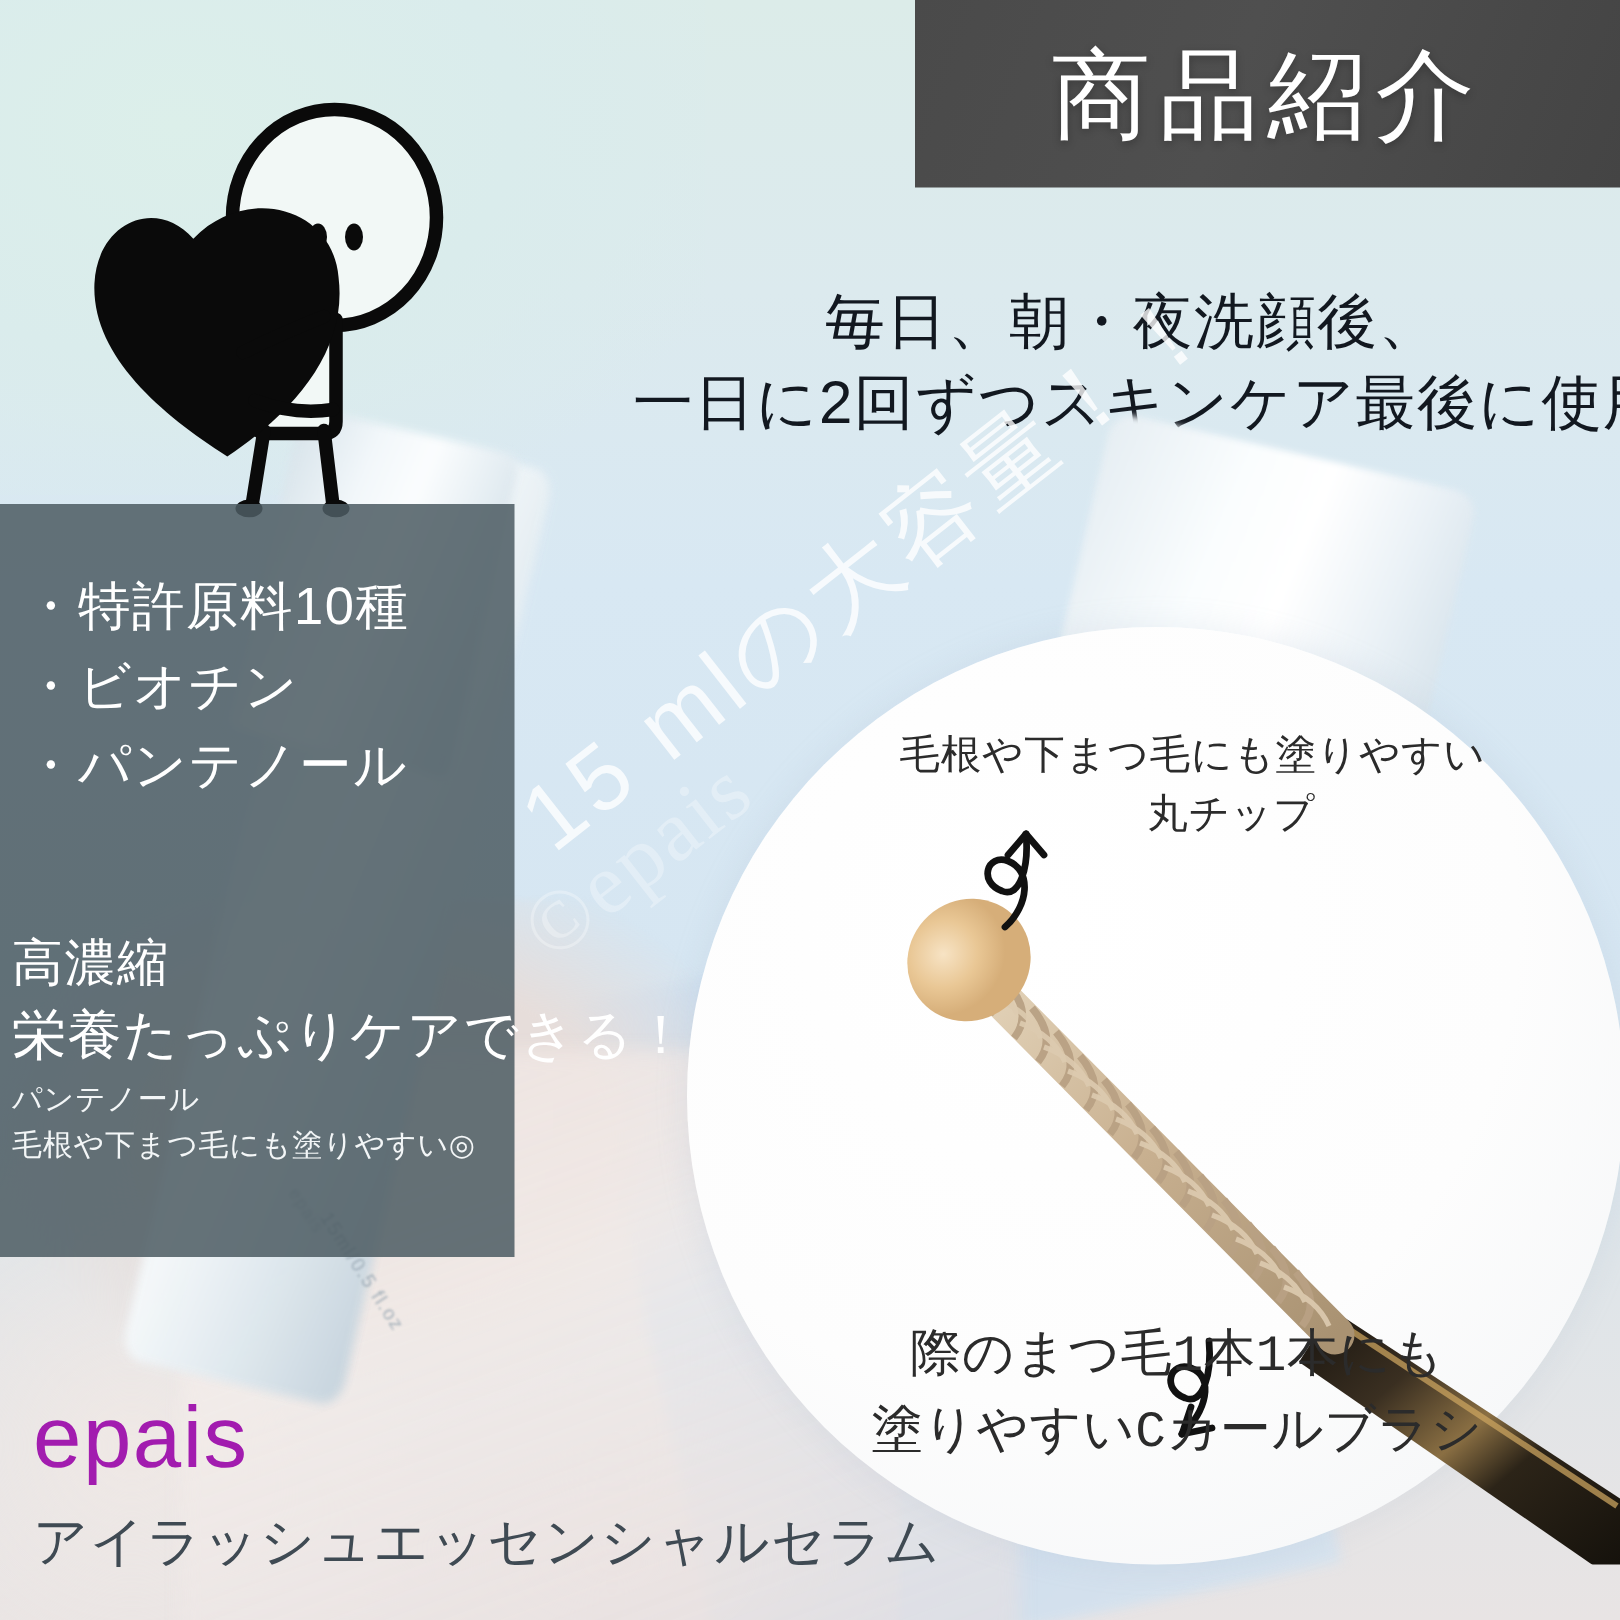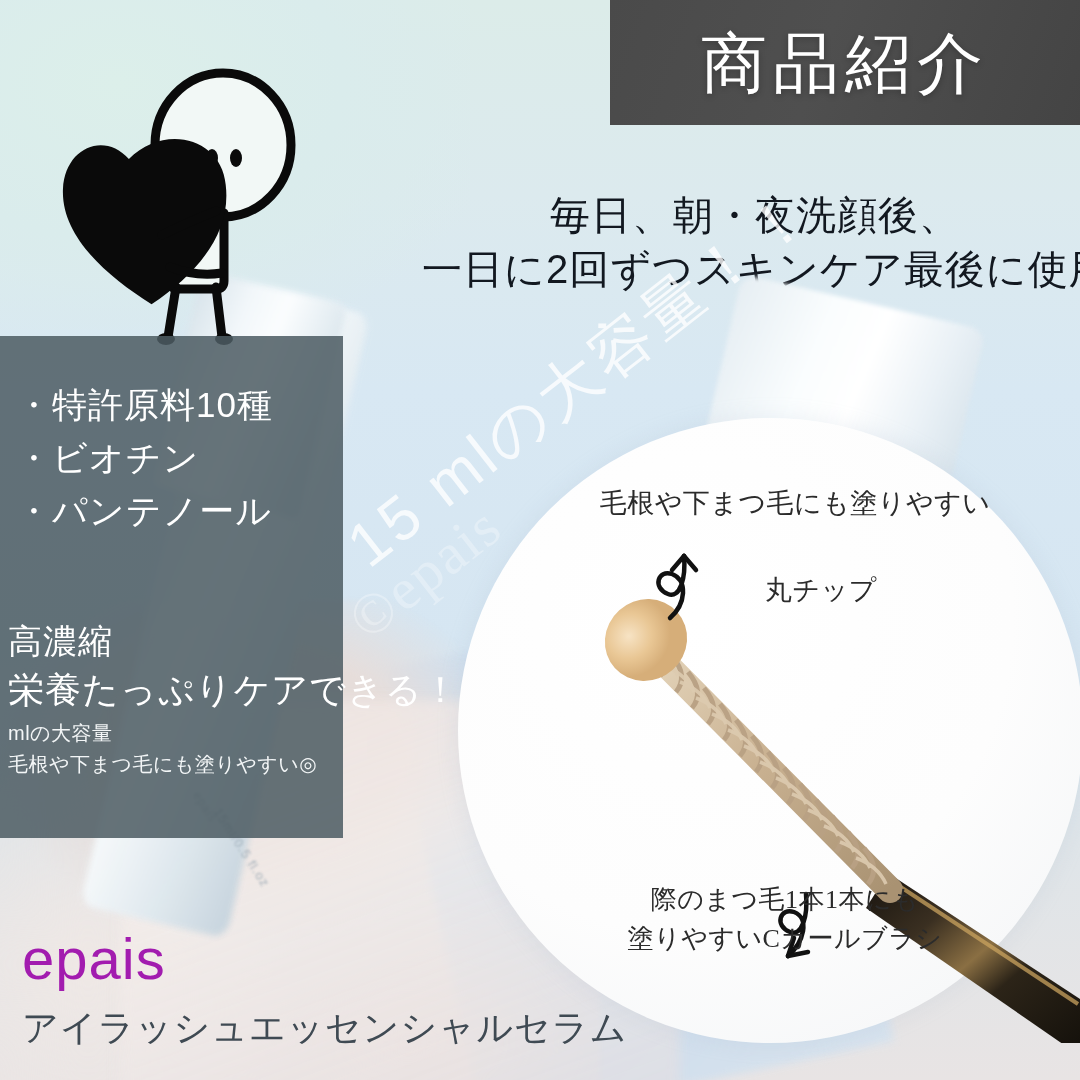--- a/index.html
+++ b/index.html
@@ -139,25 +139,25 @@
     background:linear-gradient(100deg,#e6eef3 0%,#fafdfe 35%,#ffffff 55%,#eaf1f6 80%,#d8e4ec 100%);
     border-radius:16px;filter:blur(2px);
   }
 
   
   .ann-top{
     position:absolute;left:560px;top:484px;width:470px;text-align:center;
     color:#2b2b2b;font-size:27px;line-height:1.45;letter-spacing:.5px;
     font-family:"Liberation Sans","DejaVu Sans",sans-serif;
   }
-  .ann-top .t2{display:block;margin-left:52px;margin-top:48px;}
+  .ann-top .t2{display:block;margin-left:52px;}
   .ann-bot{
     position:absolute;left:555px;top:880px;width:460px;text-align:center;
-    color:#2b2b2b;font-size:26px;line-height:1.5;letter-spacing:.5px;
-    font-family:Liberation Serif, serif;
+    color:#2b2b2b;font-size:34px;line-height:1.5;letter-spacing:.5px;
+    font-family:Liberation Mono, monospace;
   }
 
   
   .brush-wrap{position:absolute;left:458px;top:418px;width:625px;height:625px;}
 
   
   .brand{
     position:absolute;left:22px;top:930px;
     color:#4a5660;font-family:"Liberation Sans","DejaVu Sans",sans-serif;
   }
@@ -313,21 +313,21 @@
 
   <div class="panel">
     <div class="panel-list">
       <div>・特許原料10種</div>
       <div>・ビオチン</div>
       <div>・パンテノール</div>
     </div>
     <div class="panel-h1">高濃縮</div>
     <div class="panel-h2">栄養たっぷりケアできる！</div>
     <div class="panel-sub">
-      <div>mlの大容量</div>
+      <div>パンテノール</div>
       <div>毛根や下まつ毛にも塗りやすい◎</div>
     </div>
   </div>
 
   <div class="brand">
     <div class="brand-name">epais</div>
     <div class="brand-sub">アイラッシュエッセンシャルセラム</div>
   </div>
 
 </div>

